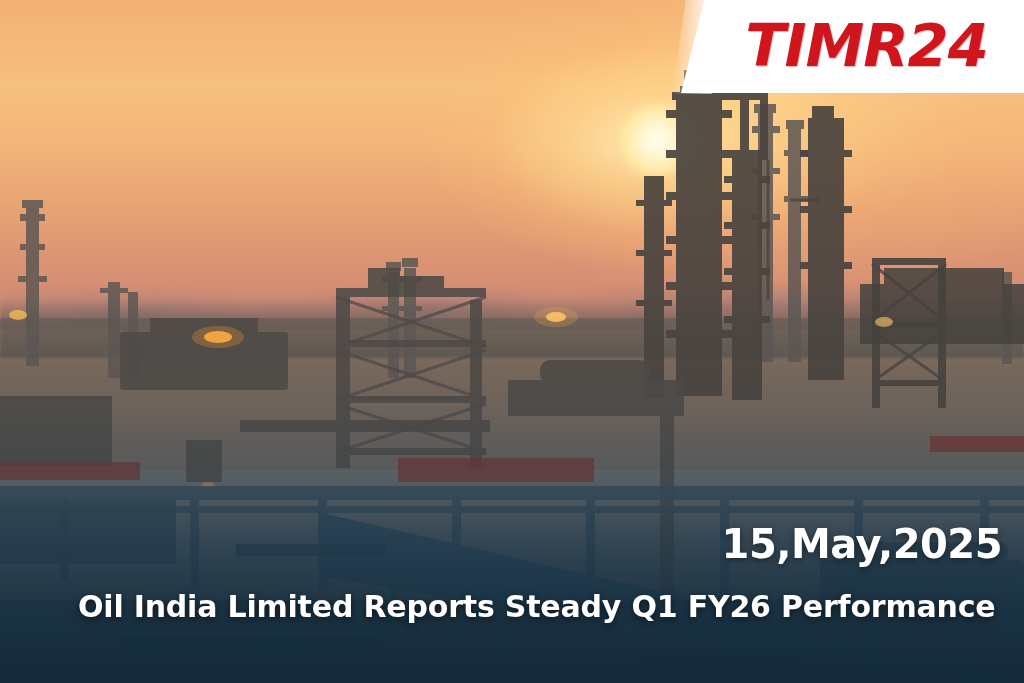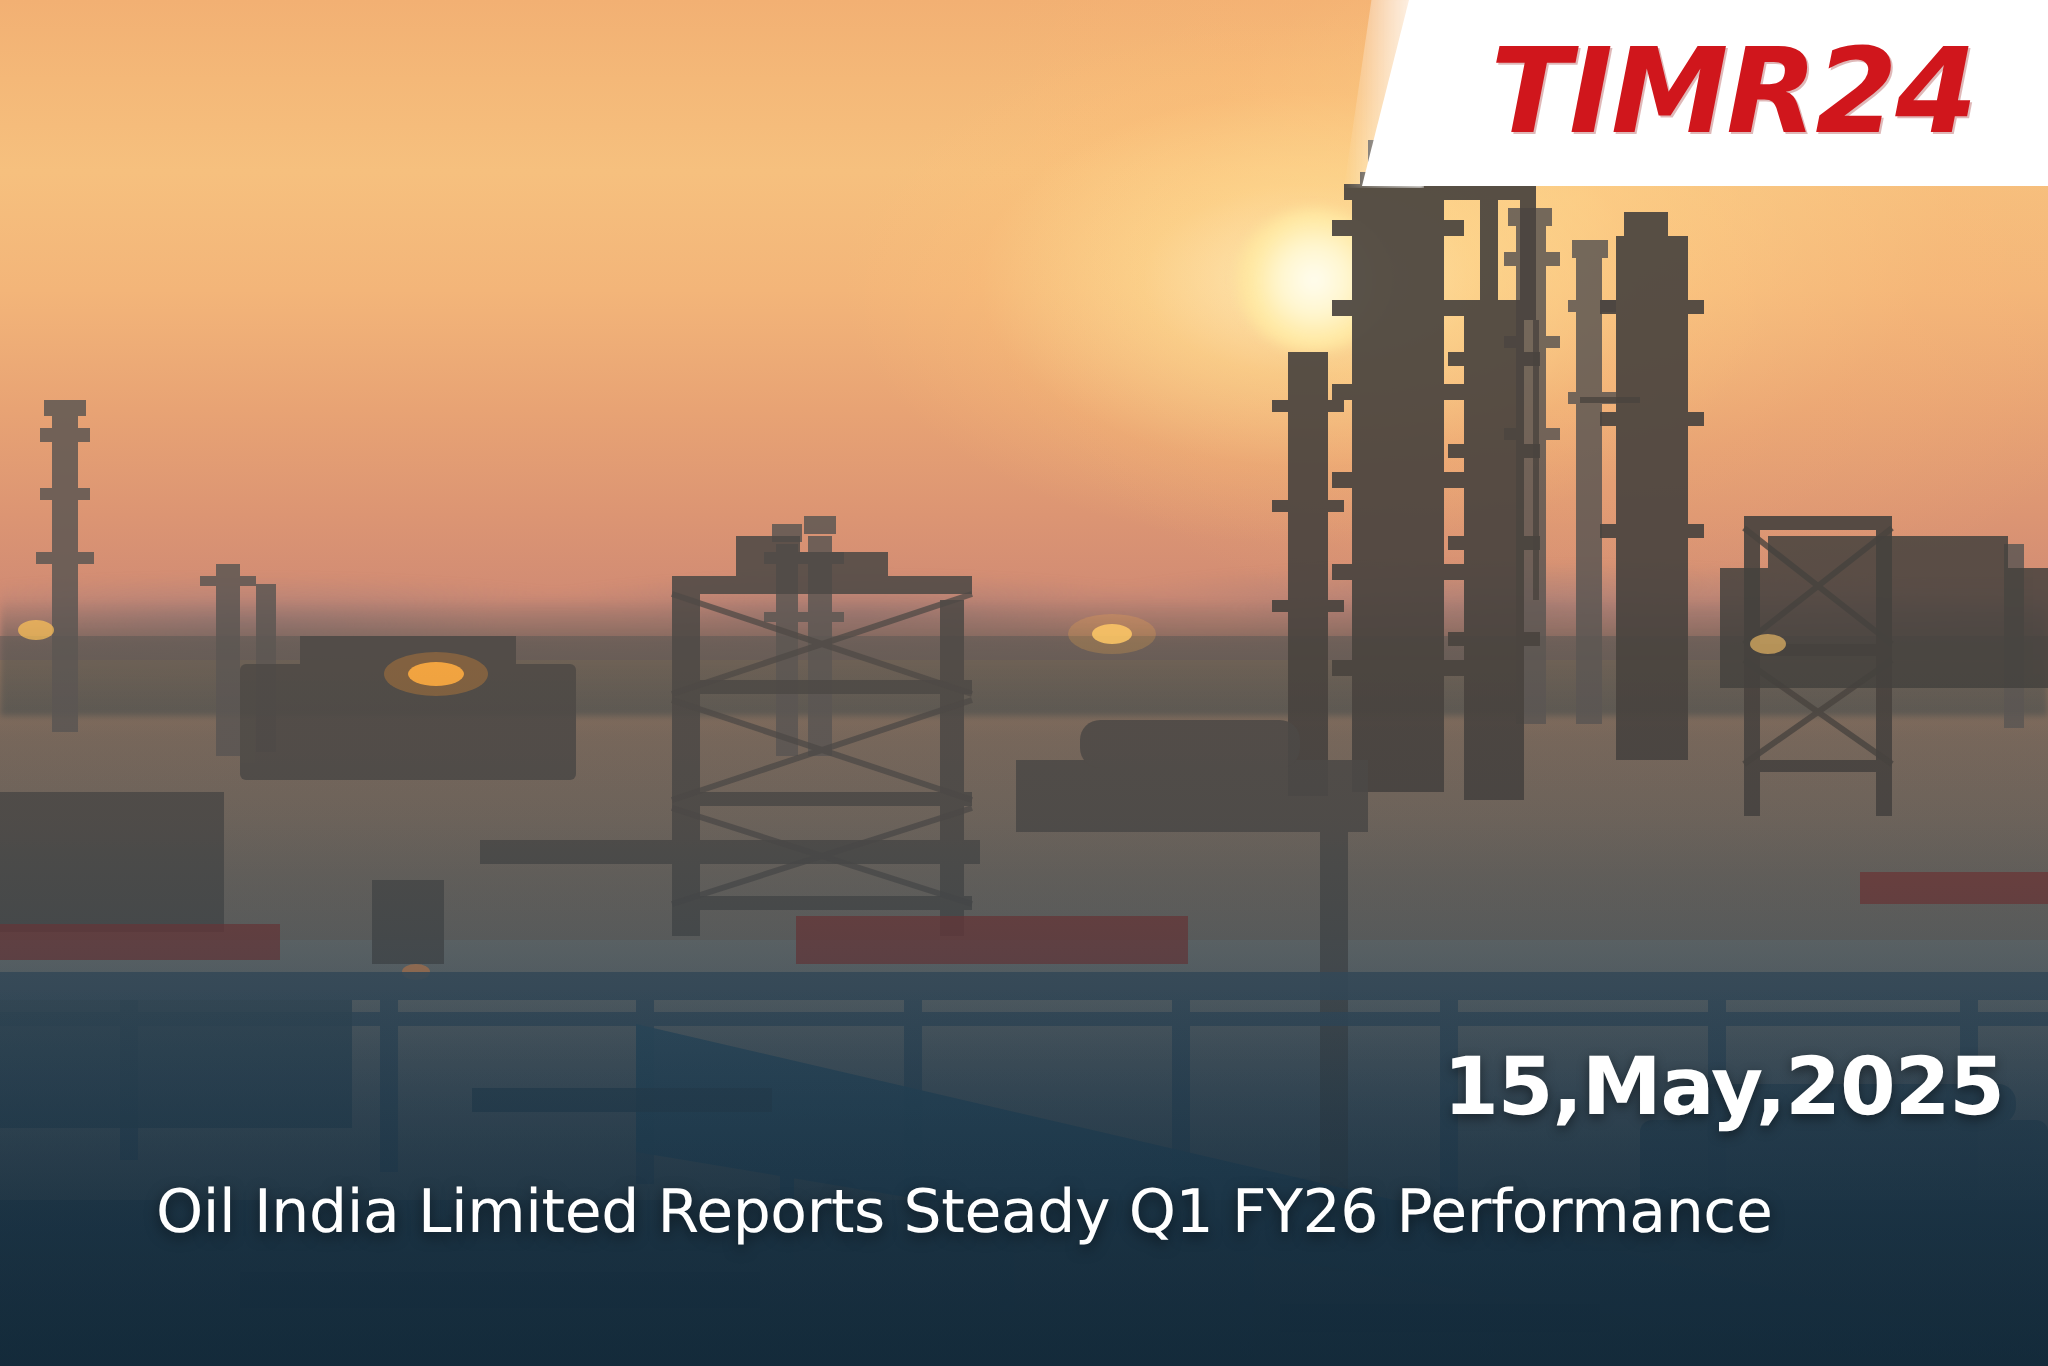--- a/index.html
+++ b/index.html
@@ -133,21 +133,21 @@
     letter-spacing:-0.5px;
     color:#ffffff;
     text-shadow:0 2px 6px rgba(0,0,0,0.45);
     white-space:nowrap;
   }
 
   
   .headline{
     position:absolute; left:78px; top:589px;
     font-family:"DejaVu Sans", sans-serif;
-    font-weight:normal;
+    font-weight:bold;
     font-size:30px;
     letter-spacing:-0.2px;
     color:#ffffff;
     text-shadow:0 2px 7px rgba(0,0,0,0.55);
     white-space:nowrap;
   }
 </style>
 </head>
 <body>
 

